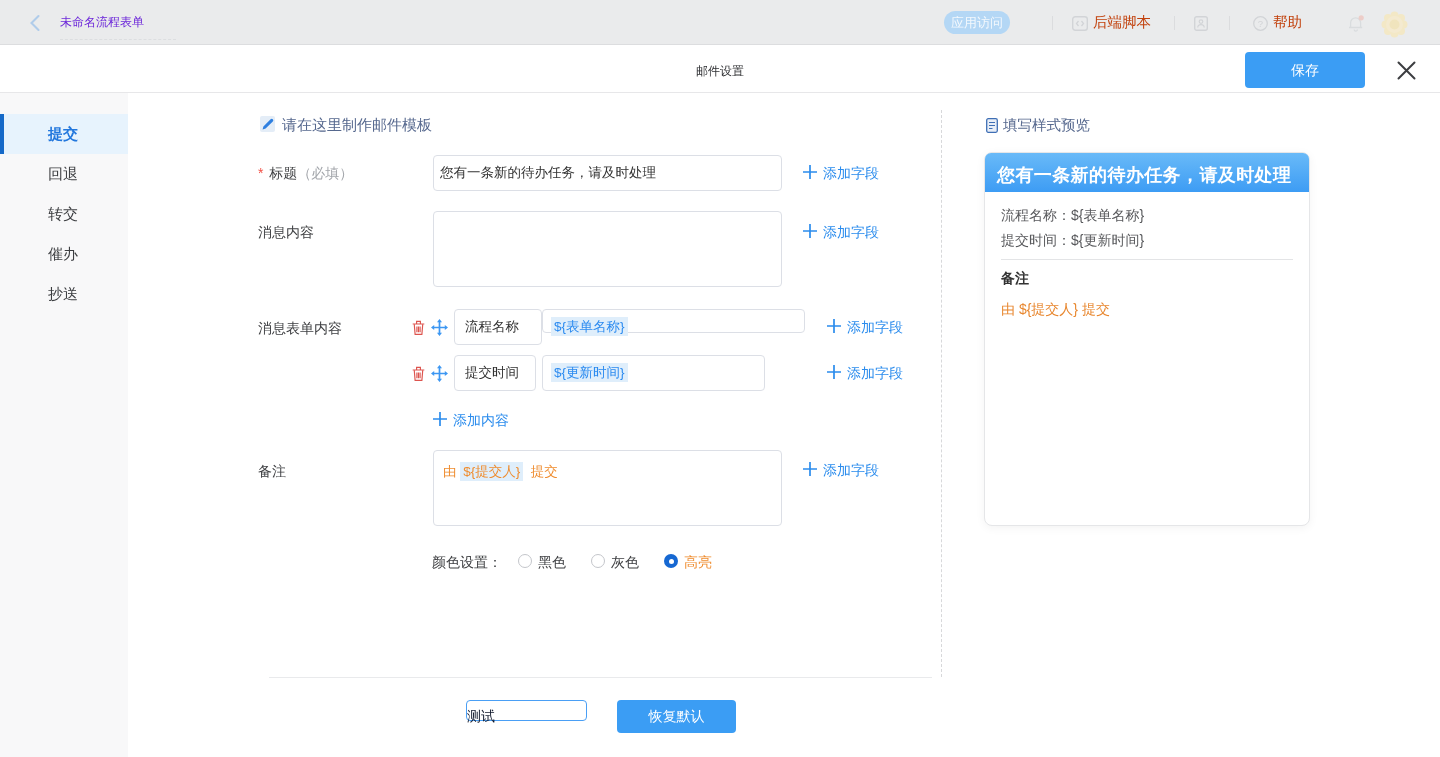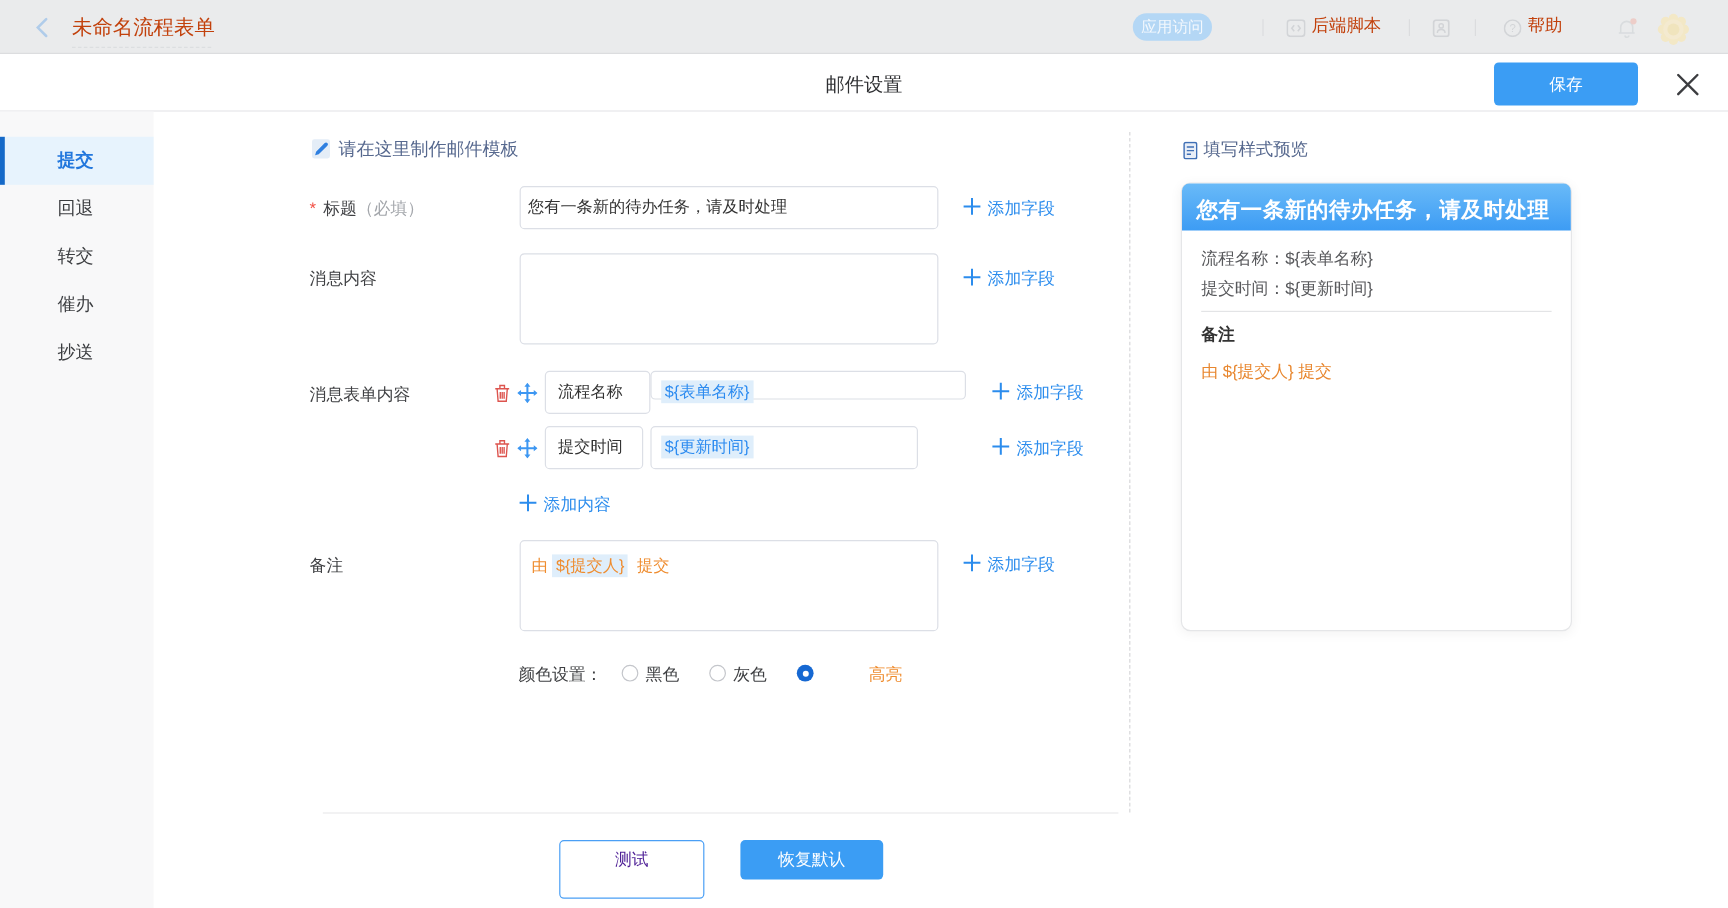--- a/index.html
+++ b/index.html
@@ -2,49 +2,49 @@
 <html><head>
 <meta charset="utf-8">
 <style>
 * { margin:0; padding:0; box-sizing:border-box; }
 html,body { width:1440px; height:757px; overflow:hidden; }
 body { font-family:"Liberation Sans",sans-serif; -webkit-font-smoothing:antialiased; }
 .abs { position:absolute; }
 #page { position:relative; width:1440px; height:757px; background:#fff; }
 
 #topbar { position:absolute; left:0; top:0; width:1440px; height:45px; background:#eaebec; border-bottom:1px solid #dcdddf; }
-#topbar .ttl { position:absolute; left:60px; top:0; height:29px; line-height:45px; font-size:17px; color:#c2410c; }
+#topbar .ttl { position:absolute; left:60px; top:0; height:29px; line-height:45px; font-size:12px; color:#6d28d9; }
 #topbar .tund { position:absolute; left:60px; top:39px; width:116px; border-bottom:1px dashed #dcdee0; }
 .pill { position:absolute; left:944px; top:11px; width:66px; height:23px; border-radius:12px; background:#b4d7f5; color:#f3f8fd; font-size:13px; text-align:center; line-height:23px; }
 .tsep { position:absolute; top:16px; width:1px; height:14px; background:#dbdcde; }
 .ttxt { position:absolute; top:0; height:45px; line-height:45px; font-size:14.5px; color:#c2410c; }
 
 #mhead { position:absolute; left:0; top:45px; width:1440px; height:48px; background:#fff; border-bottom:1px solid #e7e7e9; }
-#mtitle { position:absolute; left:0; top:45px; width:1440px; height:53px; line-height:53px; text-align:center; font-size:16px; color:#2f3033; }
+#mtitle { position:absolute; left:0; top:45px; width:1440px; height:53px; line-height:53px; text-align:center; font-size:12px; color:#2f3033; }
 #savebtn { position:absolute; left:1245px; top:52px; width:120px; height:36px; background:#3b9df4; border-radius:4px; color:#fff; font-size:14px; text-align:center; line-height:36px; }
 
 #side { position:absolute; left:0; top:93px; width:128px; height:664px; background:#f8f8f9; }
 .sitem { position:absolute; left:0; width:128px; height:40px; line-height:40px; padding-left:48px; font-size:15px; color:#3b3d40; }
 .sitem.on { background:#e7f3fd; border-left:4px solid #1569c8; padding-left:44px; color:#2277dd; font-weight:bold; }
 
 .lbl { position:absolute; font-size:14px; color:#3f4043; }
 .lbl .mut { color:#a3a6ab;margin-top:44px; }
 .star { color:#f24f44; margin-right:2px; }
 .inp { position:absolute; background:#fff; border:1px solid #dcdfe6; border-radius:4px; font-size:13.5px; color:#333; }
 .addf { position:absolute; font-size:14px; color:#2b8ced; }
 .addf svg { vertical-align:-2px; margin-right:5px; }
 .hl { background:#dfeefb; padding:2px 3px; }
 .blue { color:#2c8bf0; }
 .orange { color:#ef8c2e; }
 
 .radio { position:absolute; width:14px; height:14px; border-radius:50%; border:1px solid #c4c6cb; background:#fff; }
 .radio.sel { border:none; background:#1668d2; }
 .radio.sel:after { content:""; position:absolute; left:4.5px; top:4.5px; width:5px; height:5px; border-radius:50%; background:#fff; }
 .rlbl { position:absolute; font-size:14px; color:#3f4043; }
-.rlbl.orange { color:#ef8c2e;margin-left:40px; }
+.rlbl.orange { color:#ef8c2e; }
 
 #vline { position:absolute; left:941px; top:110px; height:567px; border-left:1px dashed #d7d8da; }
 #pcard { position:absolute; left:984px; top:152px; width:326px; height:374px; background:#fff; border:1px solid #e5e6e8; border-radius:8px; box-shadow:0 2px 10px rgba(0,0,0,0.05); }
 #phead { position:absolute; left:0; top:0; width:324px; height:39px; background:linear-gradient(180deg,#69baf8,#3d9cf4); border-radius:6px 6px 0 0; color:#fff; font-size:18px; font-weight:bold; letter-spacing:0.4px; line-height:39px; padding-left:12px; padding-top:3px; white-space:nowrap; overflow:hidden; }
 .pline { position:absolute; left:16px; font-size:14px; color:#58595c; }
 </style>
 </head>
 <body>
 <div id="page">
 
@@ -166,21 +166,21 @@
 
 <div class="lbl" style="left:432px;top:554px">颜色设置：</div>
 <div class="radio" style="left:518px;top:554px"></div>
 <div class="rlbl" style="left:538px;top:554px">黑色</div>
 <div class="radio" style="left:591px;top:554px"></div>
 <div class="rlbl" style="left:611px;top:554px">灰色</div>
 <div class="radio sel" style="left:664px;top:554px"></div>
 <div class="rlbl orange" style="left:684px;top:554px">高亮</div>
 
 <div class="abs" style="left:269px;top:677px;width:663px;border-top:1px solid #e9eaec"></div>
-<div class="abs" style="left:466px;top:700px;width:121px;height:49px;border:1px solid #4a9ff5;border-radius:4px;color:#4c1d95;font-size:14px;text-align:center;line-height:31px">测试</div>
+<div class="abs" style="left:466px;top:700px;width:121px;height:21px;border:1px solid #4a9ff5;border-radius:4px;color:#0f172a;font-size:14px;text-align:left;line-height:31px">测试</div>
 <div class="abs" style="left:617px;top:700px;width:119px;height:33px;background:#3b9df4;border-radius:4px;color:#fff;font-size:14px;text-align:center;line-height:33px">恢复默认</div>
 
 <div id="vline"></div>
 <svg class="abs" style="left:986px;top:118px" width="12" height="15" viewBox="0 0 12 15">
       <rect x="0.7" y="0.7" width="10.6" height="13.6" rx="1.5" fill="#e8eef7" stroke="#3f6fb5" stroke-width="1.3"></rect>
       <path d="M3 4.5 H9 M3 7.5 H9 M3 10.5 H6.5" stroke="#3f6fb5" stroke-width="1.2"></path>
     </svg>
 <div class="abs" style="left:1003px;top:117px;font-size:14.5px;color:#56688e;line-height:17px">填写样式预览</div>
 <div id="pcard">
   <div id="phead">您有一条新的待办任务，请及时处理</div>

